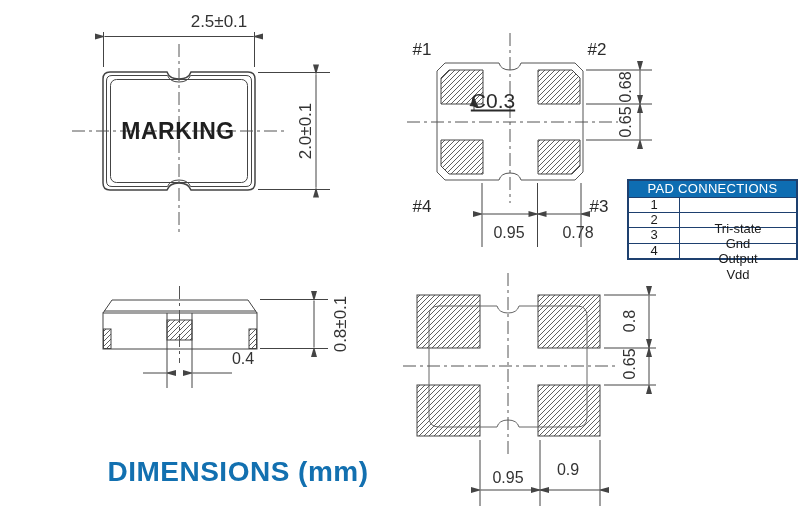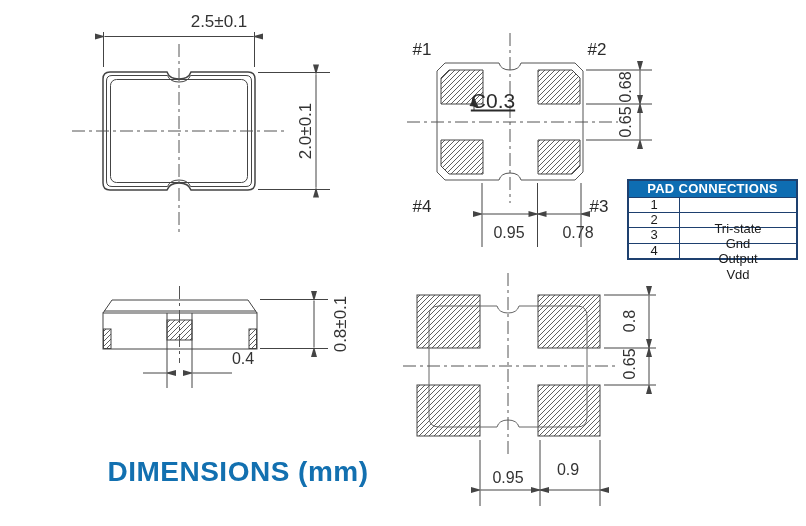--- a/index.html
+++ b/index.html
@@ -16,21 +16,21 @@
   .marking{font-size:23px;font-weight:600;color:#1f1f1f;letter-spacing:0.5px;}
   .padlabel{font-size:17px;color:#2b2b2b;}
   .c03{font-size:21px;color:#2b2b2b;text-decoration:underline;}
   .title{font-size:28px;font-weight:bold;color:#1270b0;letter-spacing:0.5px;}
   
   .padtable{
     position:absolute;left:627px;top:179px;width:171px;
     border:2.5px solid #1e406f;background:#fff;box-sizing:border-box;
   }
   .padtable .hdr{
-    background:#0e6db2;color:#fff;font-weight:bold;font-size:13px;
+    background:#0e6db2;color:#fff;font-weight:normal;font-size:13px;
     text-align:center;height:16px;line-height:16px;letter-spacing:0.3px;
   }
   .padtable .row{
     display:flex;border-top:1.5px solid #1e406f;height:14.2px;
     font-size:13px;color:#1a1a1a;
   }
   .padtable .cell-num{
     width:50px;border-right:1.5px solid #1e406f;text-align:center;line-height:14px;
   }
   .padtable .cell-conn{flex:1;text-align:center;line-height:14px;margin-top:24px;}
@@ -141,20 +141,21 @@
       <line x1="480" y1="440" x2="480" y2="506"></line>
       <line x1="540" y1="440" x2="540" y2="506"></line>
       <line x1="600" y1="440" x2="600" y2="506"></line>
       <line x1="481" y1="490" x2="539" y2="490" marker-start="url(#arr)" marker-end="url(#arr)"></line>
       <line x1="541" y1="490" x2="599" y2="490" marker-start="url(#arr)" marker-end="url(#arr)"></line>
     </g>
   </svg>
 
   <div class="txt" style="left:179px;top:21px;font-size:17px;margin-left:40px;">2.5±0.1</div>
   <div class="txt rot" style="left:305px;top:131px;font-size:17px;">2.0±0.1</div>
+  <div class="txt marking" style="left:178px;top:131px;">MARKING</div>
 
   <div class="txt padlabel" style="left:422px;top:49px;">#1</div>
   <div class="txt padlabel" style="left:597px;top:49px;">#2</div>
   <div class="txt padlabel" style="left:599px;top:206px;">#3</div>
   <div class="txt padlabel" style="left:422px;top:206px;">#4</div>
   <div class="txt c03" style="left:493px;top:100px;">C0.3</div>
 
   <div class="txt rot" style="left:626px;top:87px;">0.68</div>
   <div class="txt rot" style="left:626px;top:122px;">0.65</div>
   <div class="txt" style="left:509px;top:233px;">0.95</div>

